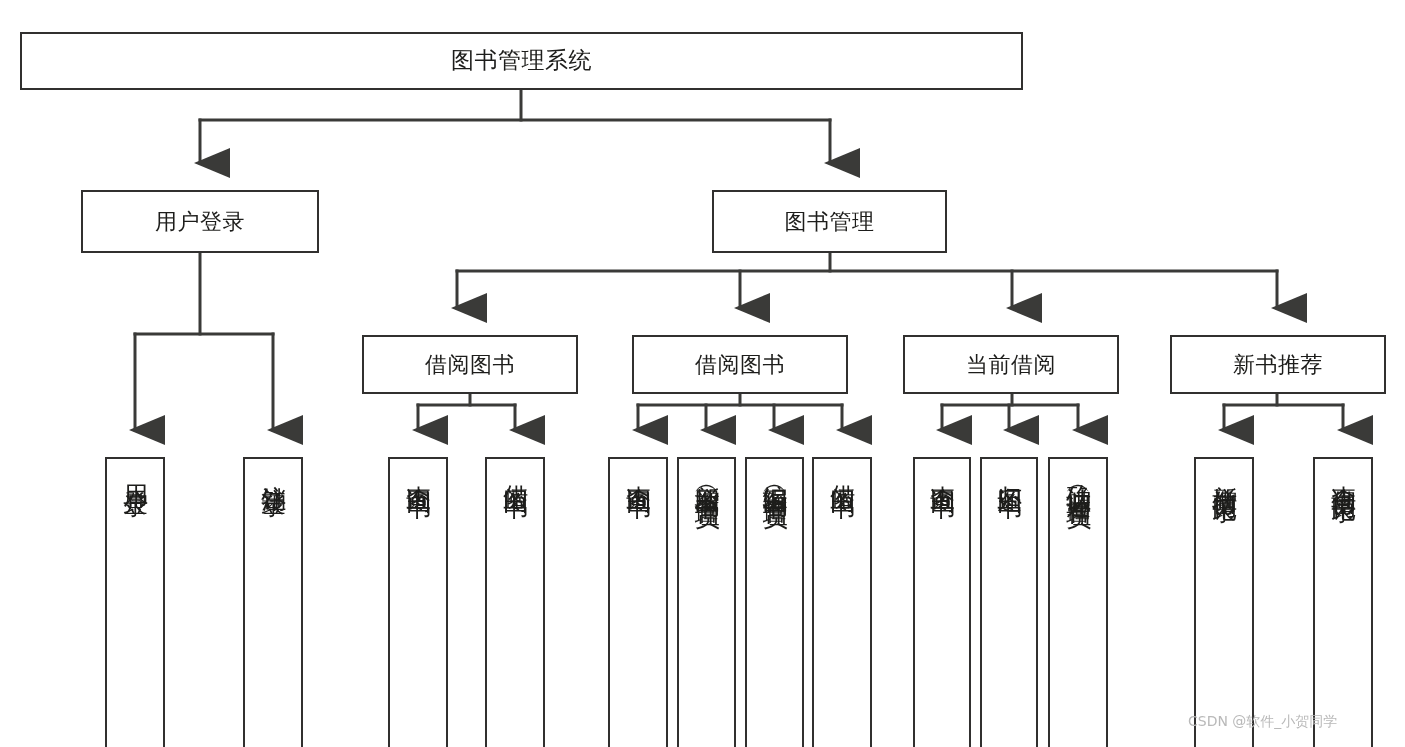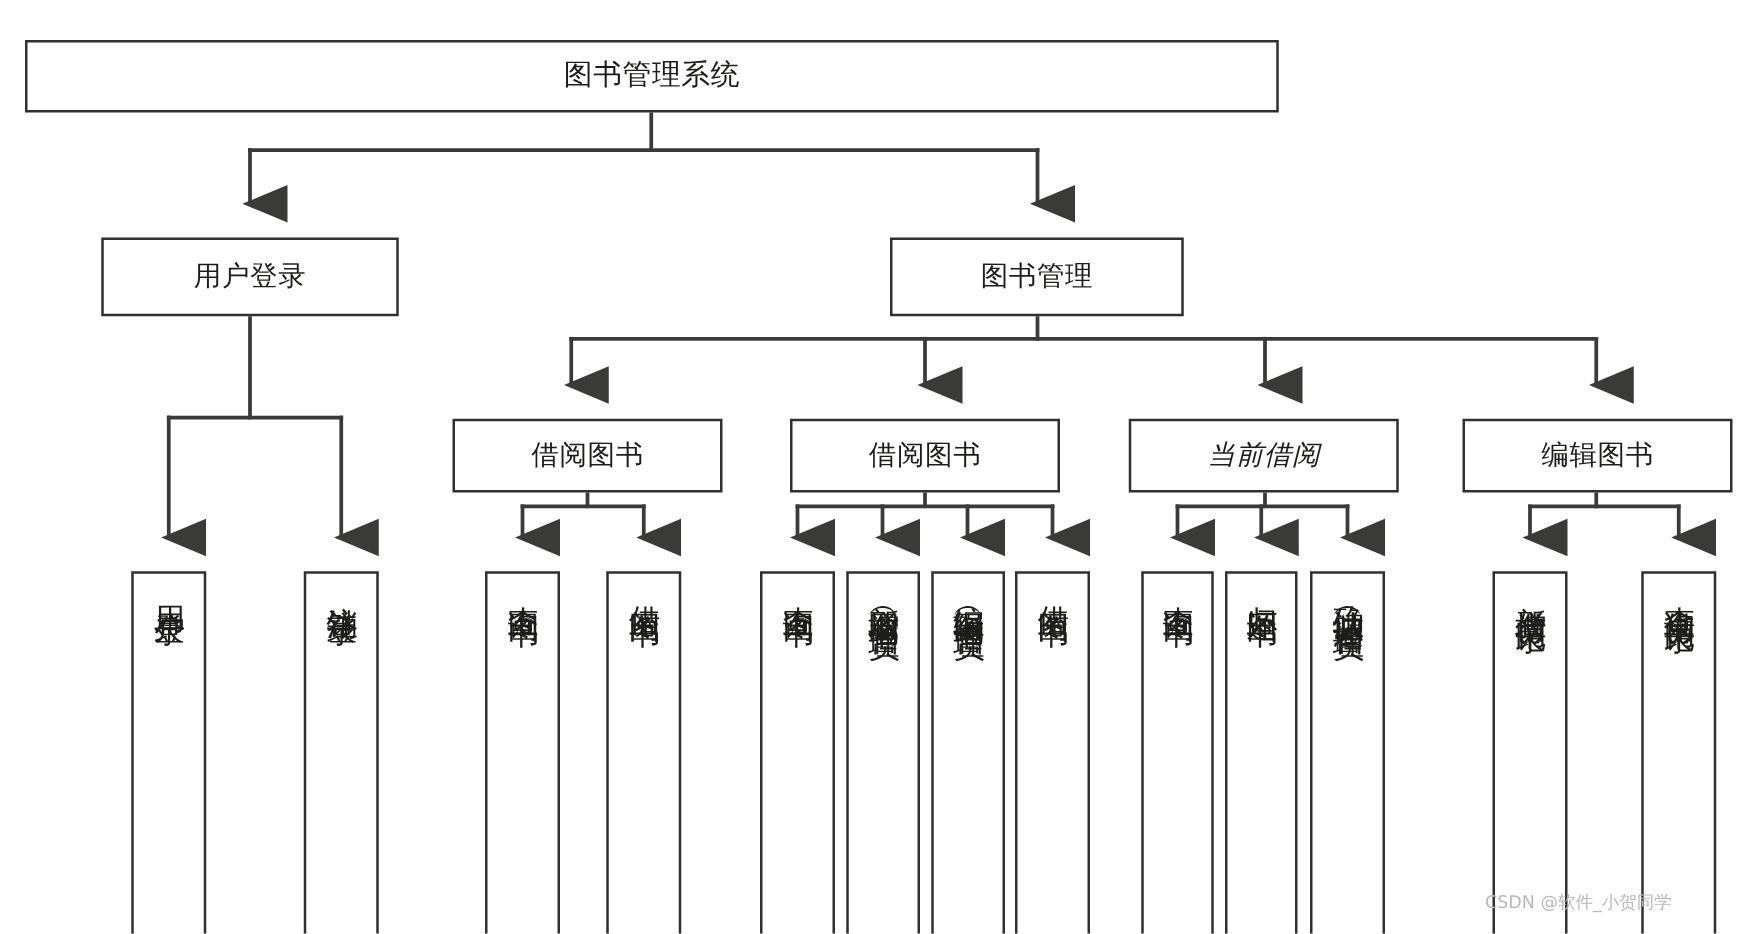--- a/index.html
+++ b/index.html
@@ -138,25 +138,25 @@
   <div class="node horiz" style="left:712px; top:170px; width:235px; height:63px;">
     <span class="label">图书管理</span>
   </div>
 
   <div class="node horiz" style="left:362px; top:315px; width:216px; height:59px;">
     <span class="label">借阅图书</span>
   </div>
   <div class="node horiz" style="left:632px; top:315px; width:216px; height:59px;">
     <span class="label">借阅图书</span>
   </div>
-  <div class="node horiz" style="left:903px; top:315px; width:216px; height:59px;font-style:italic;">
+  <div class="node horiz" style="left:903px; top:315px; width:216px; height:59px;">
     <span class="label">当前借阅</span>
   </div>
   <div class="node horiz" style="left:1170px; top:315px; width:216px; height:59px;">
-    <span class="label">编辑图书</span>
+    <span class="label">新书推荐</span>
   </div>
 
   <div class="node vert" style="left:105px; top:437px; width:60px; height:297px;">
     <span class="label">用户登录</span>
   </div>
   <div class="node vert" style="left:243px; top:437px; width:60px; height:297px;">
     <span class="label">注销登录</span>
   </div>
 
   <div class="node vert" style="left:388px; top:437px; width:60px; height:297px;">

